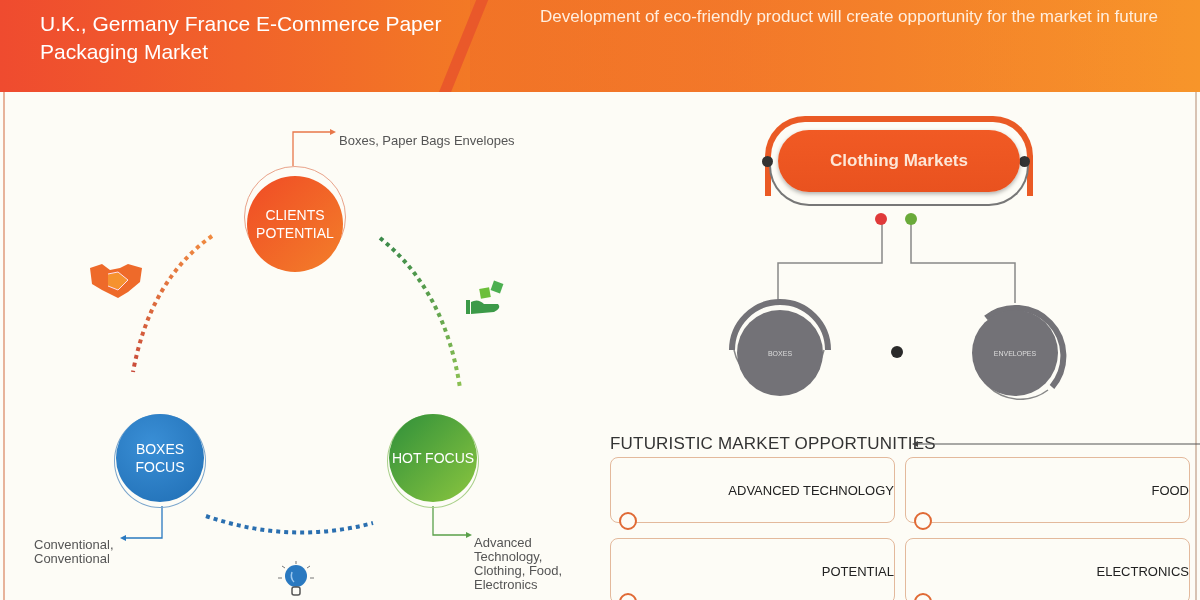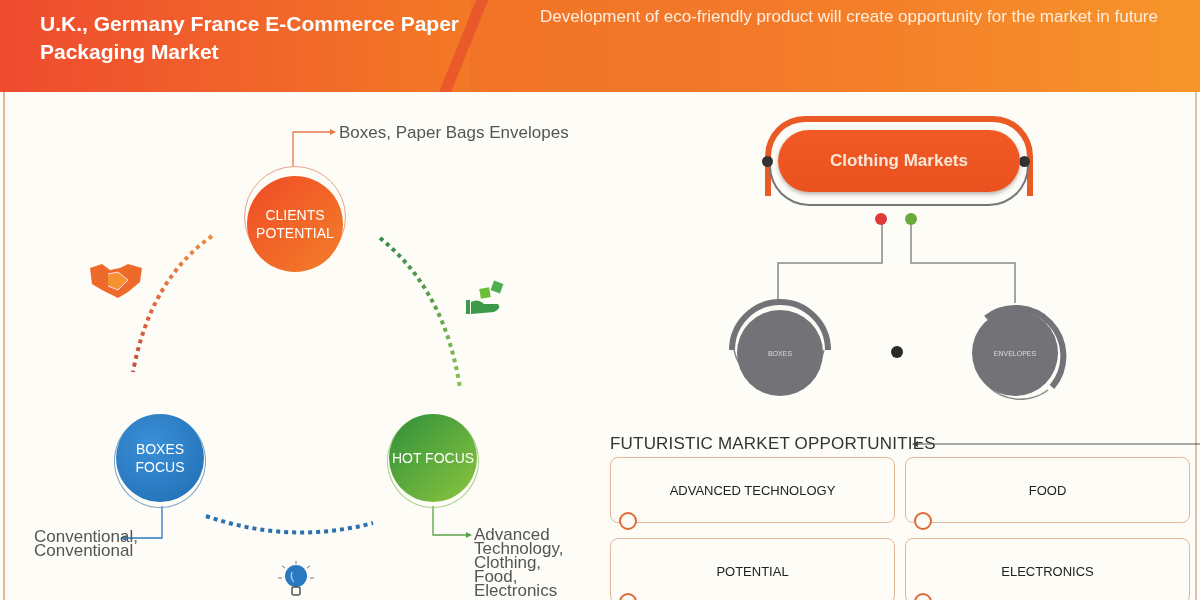--- a/index.html
+++ b/index.html
@@ -5,44 +5,44 @@
   * { margin: 0; padding: 0; box-sizing: border-box; }
   html, body { width: 1200px; height: 600px; overflow: hidden; }
   body { position: relative; background: #fdfcf6; font-family: "Liberation Sans", sans-serif; }
 
   .header { position: absolute; left: 0; top: 0; width: 1200px; height: 92px;
     background: linear-gradient(90deg, #ef4b2f 0%, #f37a25 40%, #f47a2a 60%, #f7952a 100%); overflow: hidden; }
   .header .slash { position: absolute; left: 456px; top: -10px; width: 12px; height: 120px;
     background: #e8542b; transform: skewX(-22deg); opacity: 0.85; }
   .header .shade { position: absolute; left: 470px; top: 0; width: 730px; height: 92px;
     background: linear-gradient(90deg, rgba(240,110,40,0.55), rgba(247,150,42,0.2)); }
-  .title { position: absolute; left: 40px; top: 10px; color: #fff; font-weight: bold; font-size: 21px; line-height: 28px; width: 430px; }
+  .title { position: absolute; left: 40px; top: 10px; color: #fff; font-weight: normal; font-size: 21px; line-height: 28px; width: 430px; }
   .subtitle { position: absolute; left: 540px; top: 6px; color: #ffeede; font-size: 17px; line-height: 22px; width: 620px; }
 
   .frame { position: absolute; left: 3px; top: 92px; width: 1194px; height: 508px; border-left: 2px solid #e7b39a; border-right: 2px solid #d8c3b3; }
 
   .circle { position: absolute; border-radius: 50%; color: #fff; font-size: 14px; text-align: center;
     display: flex; align-items: center; justify-content: center; line-height: 18px; }
   .ring { position: absolute; border-radius: 50%; }
 
-  .note { position: absolute; font-size: 17px; color: #555; line-height: 14px; }
+  .note { position: absolute; font-size: 13px; color: #555; line-height: 14px; margin-top: 8px; }
 
   .fm-pill { position: absolute; left: 778px; top: 130px; width: 242px; height: 62px; border-radius: 31px;
     background: linear-gradient(180deg, #f15a24, #e9521f); box-shadow: 0 2px 4px rgba(0,0,0,0.3);
     color: #fde7d7; font-weight: bold; font-size: 17px; display: flex; align-items: center; justify-content: center; }
   .fm-arc-top { position: absolute; left: 765px; top: 116px; width: 268px; height: 80px; border: 6px solid #ea5a25; border-bottom: none; border-radius: 40px 40px 0 0; }
   .fm-arc-bot { position: absolute; left: 769px; top: 160px; width: 260px; height: 46px; border: 2px solid #777; border-top: none; border-radius: 0 0 40px 40px; }
   .dot { position: absolute; border-radius: 50%; }
 
   .gcircle { position: absolute; width: 86px; height: 86px; border-radius: 50%; background: #737277; color: #ddd;
     font-size: 7px; display: flex; align-items: center; justify-content: center; }
 
   .fmo-title { position: absolute; left: 610px; top: 434px; font-size: 17px; color: #333; letter-spacing: 0.2px; }
   .card { position: absolute; width: 285px; height: 66px; border: 1.5px solid #e3b99c; border-radius: 8px; background: #fdfcf6;
-    display: flex; align-items: center; justify-content: center; font-size: 13px; color: #222; }
+    display: flex; align-items: center; justify-content: flex-end; font-size: 13px; color: #222; }
   .card .knob { position: absolute; left: 8px; bottom: -8px; width: 18px; height: 18px; border-radius: 50%; border: 2px solid #e06a35; background: #fdfcf6; }
 </style>
 </head>
 <body>
 
 <div class="header">
   <div class="shade"></div>
   <div class="slash"></div>
   <div class="title">U.K., Germany France E-Commerce Paper Packaging Market</div>
   <div class="subtitle">Development of eco-friendly product will create opportunity for the market in future</div>

